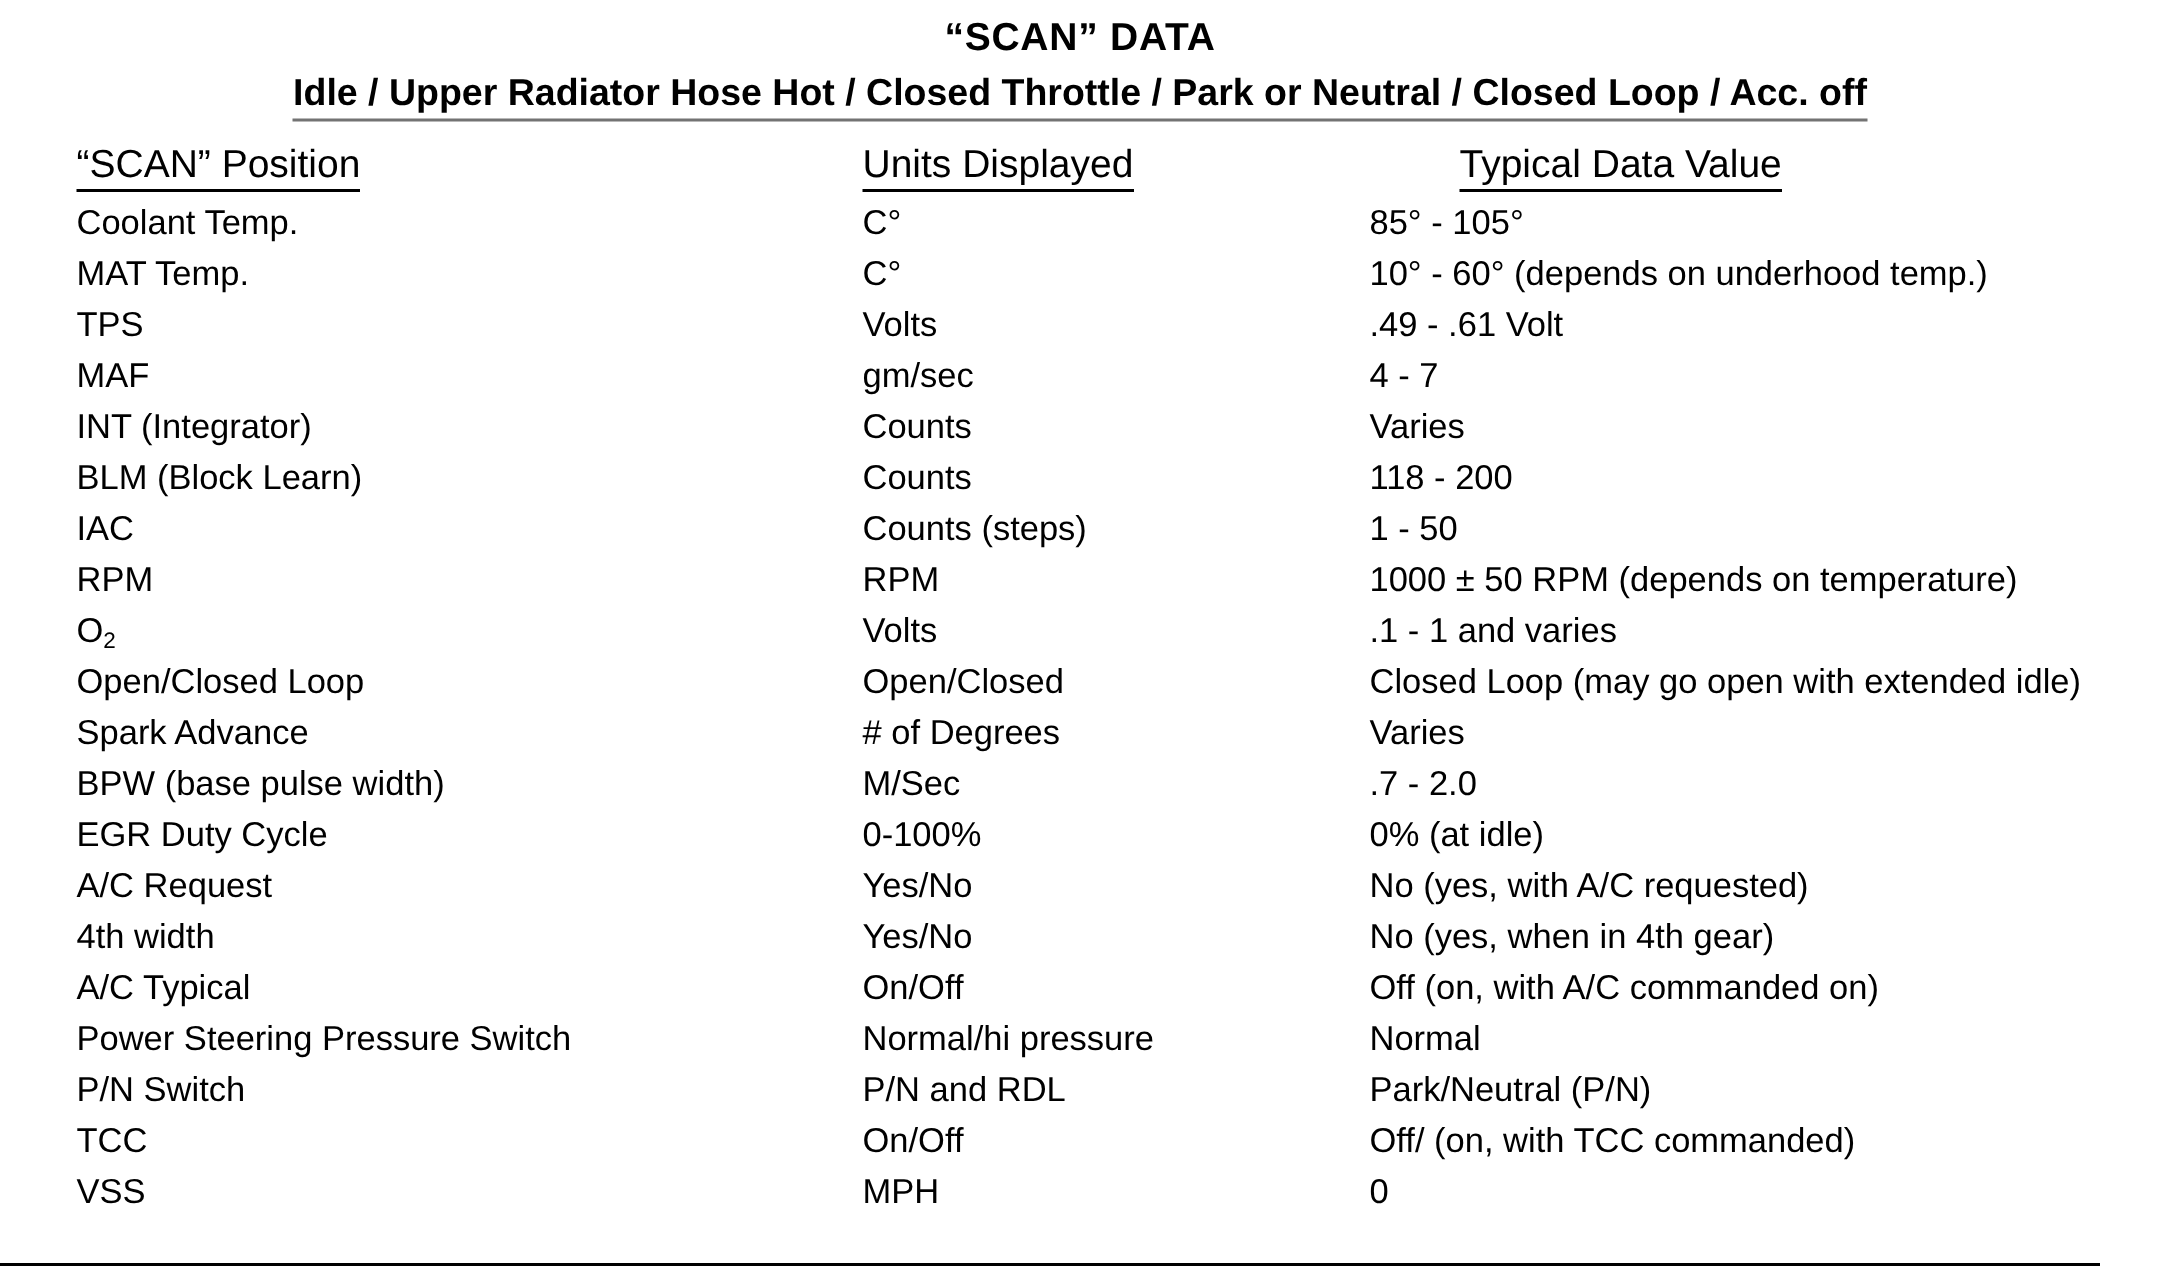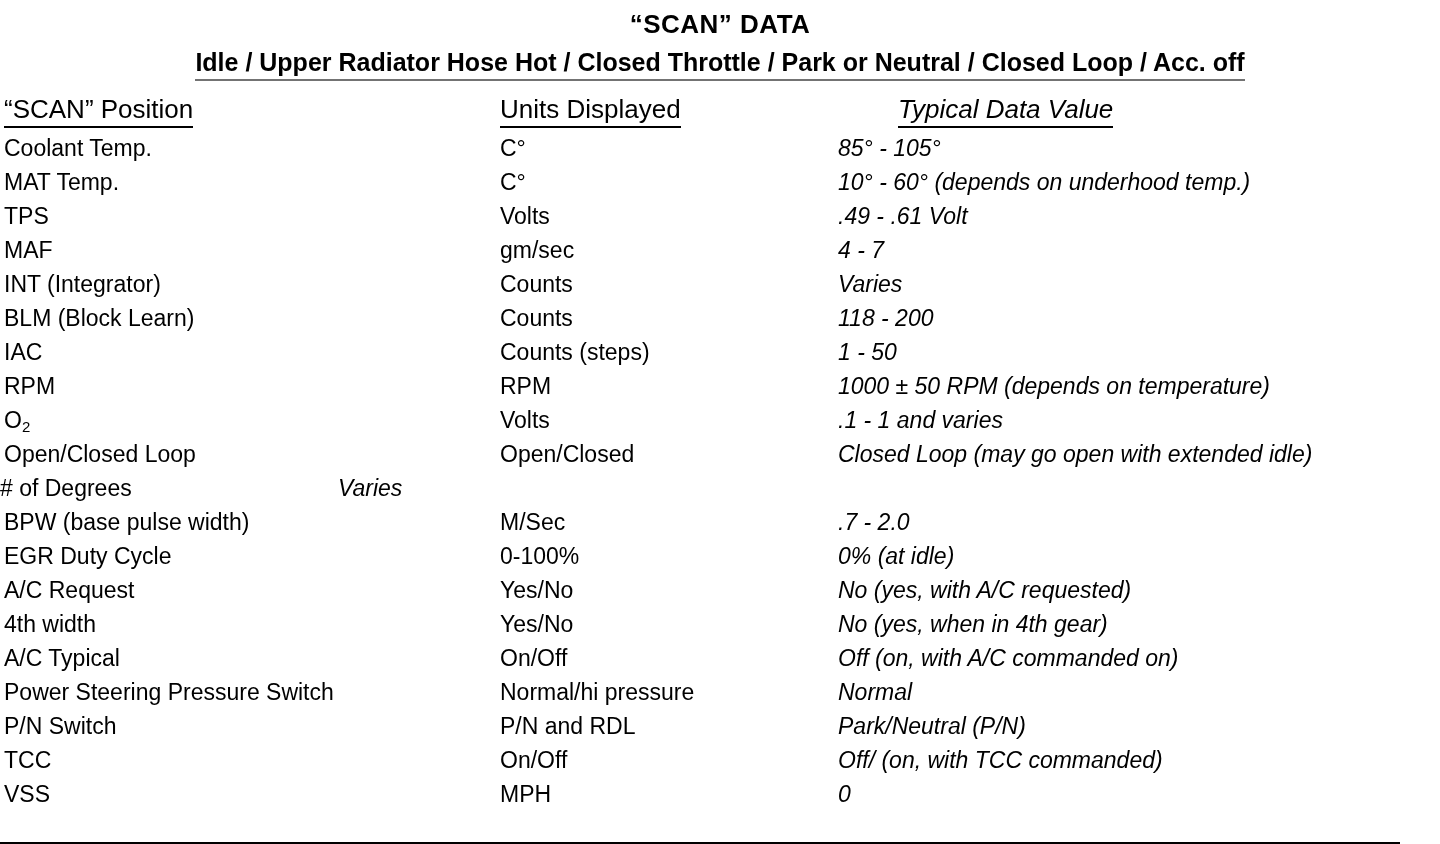--- a/index.html
+++ b/index.html
@@ -44,20 +44,21 @@
   .table {
     margin-top: 8px;
     width: 1440px;
     position: relative;
   }
   .row {
     display: flex;
     align-items: flex-start;
     line-height: 34px;
     height: 34px;
+    padding-left: 47px;
   }
   .header-row {
     height: 40px;
     line-height: 40px;
     margin-bottom: 2px;
   }
   .col-pos {
     width: 500px;
     padding-left: 4px;
     box-sizing: border-box;
@@ -65,41 +66,40 @@
   }
   .col-units {
     width: 338px;
     box-sizing: border-box;
     font-size: 23px;
   }
   .col-value {
     flex: 1;
     box-sizing: border-box;
     font-size: 23px;
-    font-style: italic;
   }
   .header-row .col-pos,
   .header-row .col-units,
   .header-row .col-value {
     font-size: 26px;
     font-weight: normal;
   }
   .header-row .hdr {
     border-bottom: 2px solid #000;
     display: inline-block;
     padding-bottom: 1px;
     line-height: 32px;
   }
   .header-row .col-value {
     text-align: left;
     padding-left: 60px;
   }
   .header-row .col-units { padding-left: 0px; }
   .col-units { padding-left: 0px; }
-  .row .col-units { padding-left: 0px; }
+  .row .col-units { padding-left: 0px; margin-left: 28px; }
   sub {
     font-size: 15px;
     vertical-align: baseline;
     position: relative;
     top: 4px;
   }
   .bottom-rule {
     position: absolute;
     left: 0px;
     bottom: 6px;
@@ -172,20 +172,21 @@
           <div class="col-pos">O<sub>2</sub></div>
           <div class="col-units">Volts</div>
           <div class="col-value">.1 - 1 and varies</div>
         </div>
         <div class="row">
           <div class="col-pos">Open/Closed Loop</div>
           <div class="col-units">Open/Closed</div>
           <div class="col-value">Closed Loop (may go open with extended idle)</div>
         </div>
         <div class="row">
+          <div class="col-pos">Spark Advance</div>
           <div class="col-units"># of Degrees</div>
           <div class="col-value">Varies</div>
         </div>
         <div class="row">
           <div class="col-pos">BPW (base pulse width)</div>
           <div class="col-units">M/Sec</div>
           <div class="col-value">.7 - 2.0</div>
         </div>
         <div class="row">
           <div class="col-pos">EGR Duty Cycle</div>

